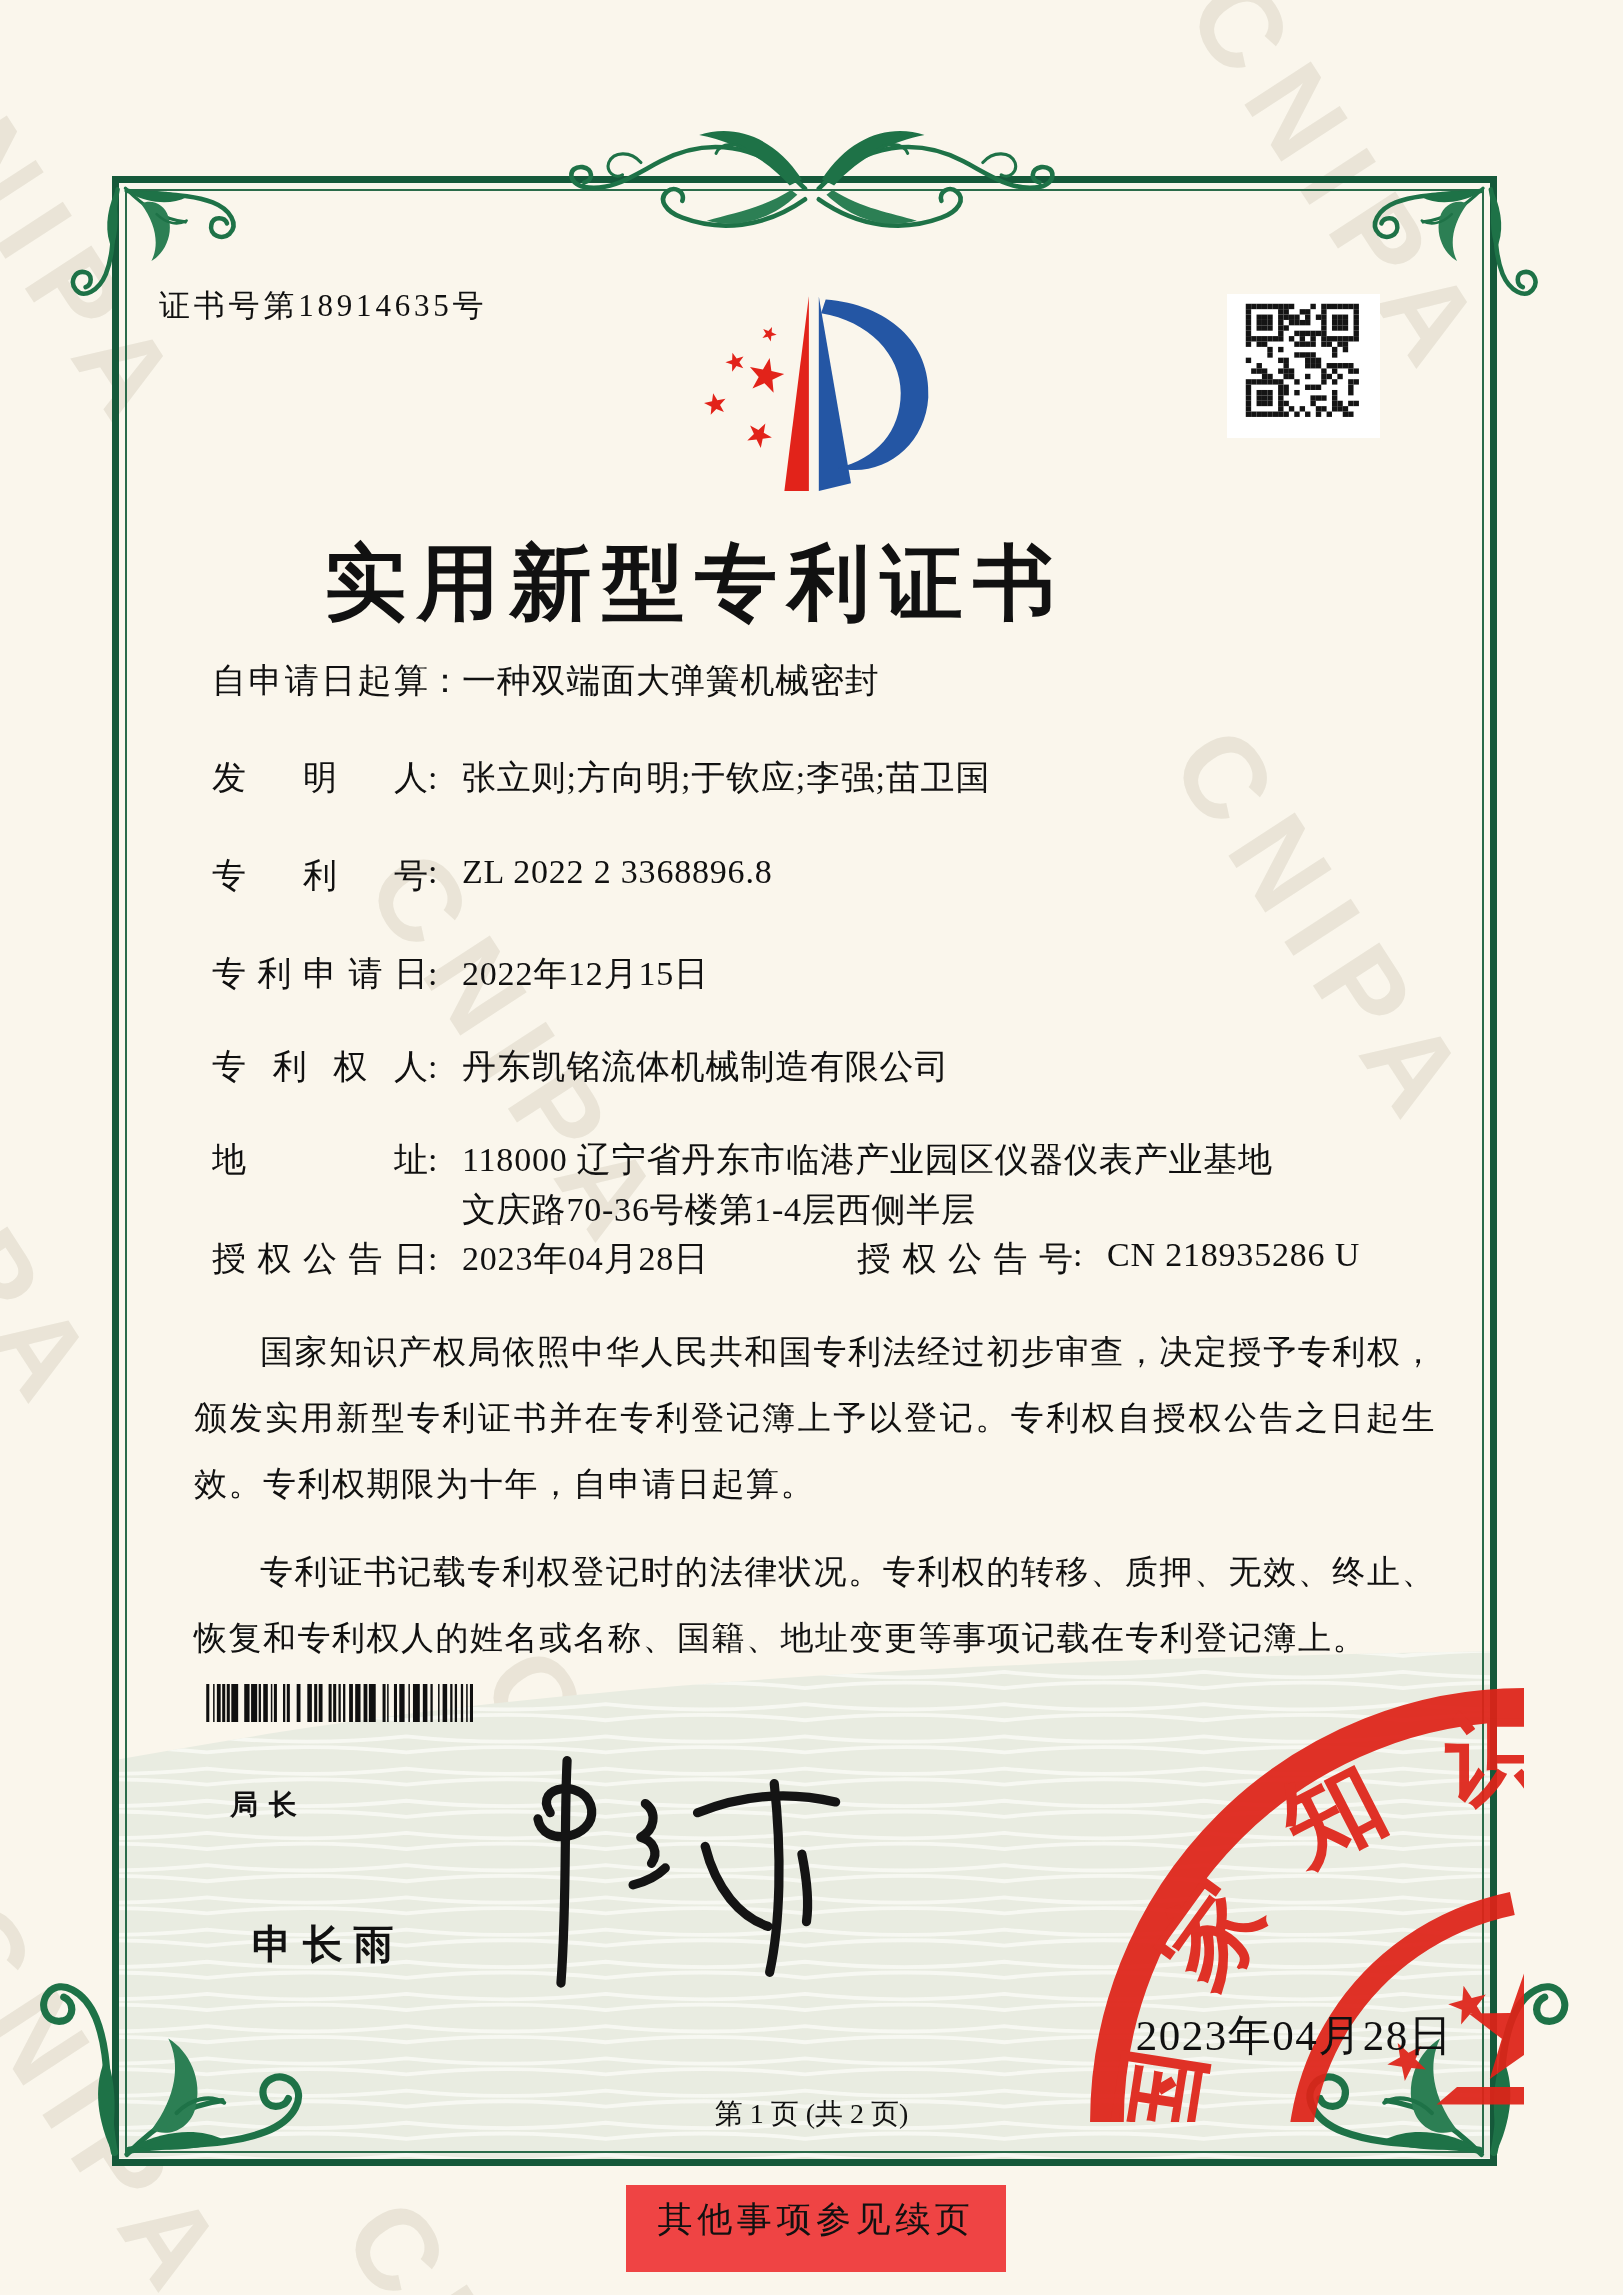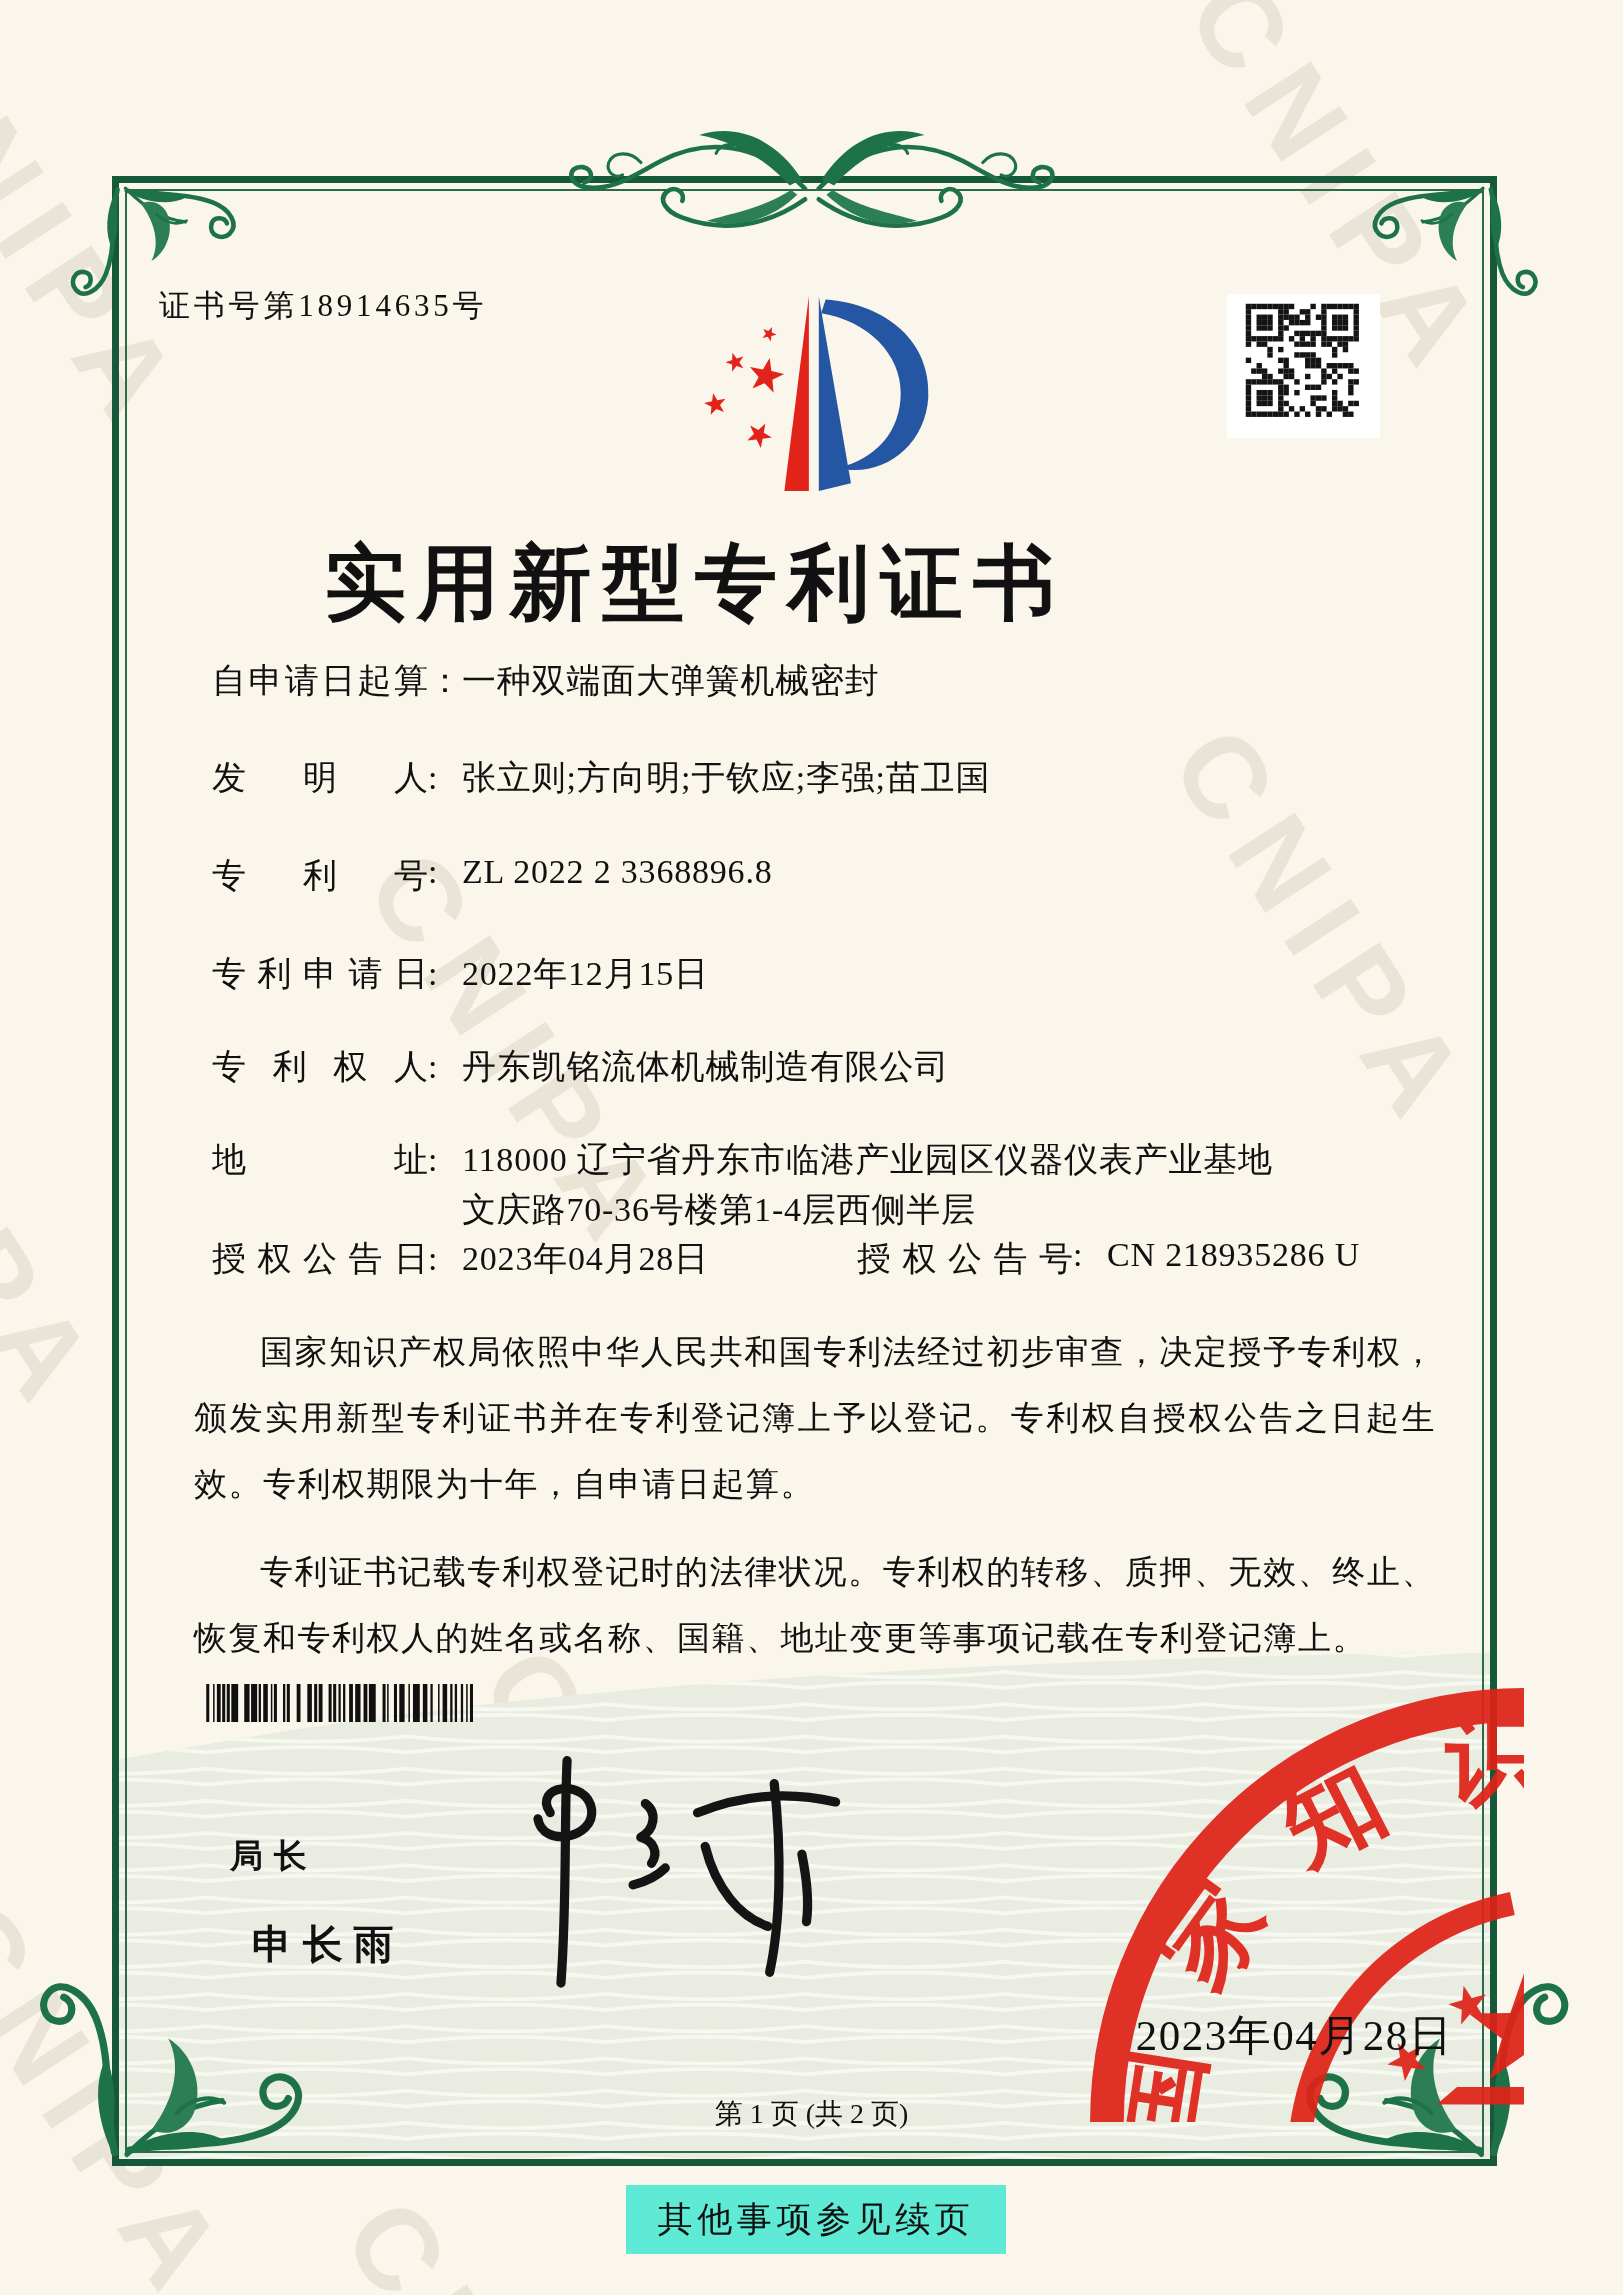--- a/index.html
+++ b/index.html
@@ -38,32 +38,32 @@
   .fval{letter-spacing:0.8px;}
   .pair2{position:absolute;left:624px;top:0;margin-left:21px;}
   .pair2 .flabel{width:216px;}
 
   .paras{position:absolute;left:178px;top:1303px;width:1274px;font-size:33px;
       line-height:66px;letter-spacing:1.5px;text-align:justify;}
   .paras p{margin:16px;text-indent:66px;}
   .paras p + p{margin-top:21.5px;}
 
   .barcode{position:absolute;left:205px;top:1684px;}
-  .sig-title{position:absolute;left:230px;top:1834px;font-size:33px;font-weight:600;
+  .sig-title{position:absolute;left:230px;top:1786px;font-size:28px;font-weight:600;
       letter-spacing:10.7px;font-family:"Liberation Sans","DejaVu Sans",sans-serif;}
   .sig-name{position:absolute;left:230px;top:1917px;font-size:40px;font-weight:600;
       letter-spacing:10.7px;font-family:"Liberation Sans","DejaVu Sans",sans-serif;margin-left:22px;}
   .signature{position:absolute;left:452px;top:1739px;}
 
   .seal{position:absolute;left:1064px;top:1662px;}
   .seal-date{position:absolute;left:1095px;top:2007px;width:399px;text-align:center;
       font-size:43px;font-weight:500;letter-spacing:1.5px;color:#101010;}
 
   .page-info{position:absolute;left:0;top:2095px;width:1623px;text-align:center;font-size:28px;}
-  .cont-box{position:absolute;left:626px;top:2185px;width:380px;height:69px;background:#5eead4;
+  .cont-box{position:absolute;left:626px;top:2185px;width:380px;height:87px;background:#ef4444;
       text-align:center;line-height:69px;font-size:35px;letter-spacing:4.6px;}
 </style>
 </head>
 <body>
 
 <div class="page">
 
   <div>
     <span class="wm" style="left:-31px;top:7.7px">CNIPA</span>
     <span class="wm" style="left:1273px;top:-46px">CNIPA</span>

